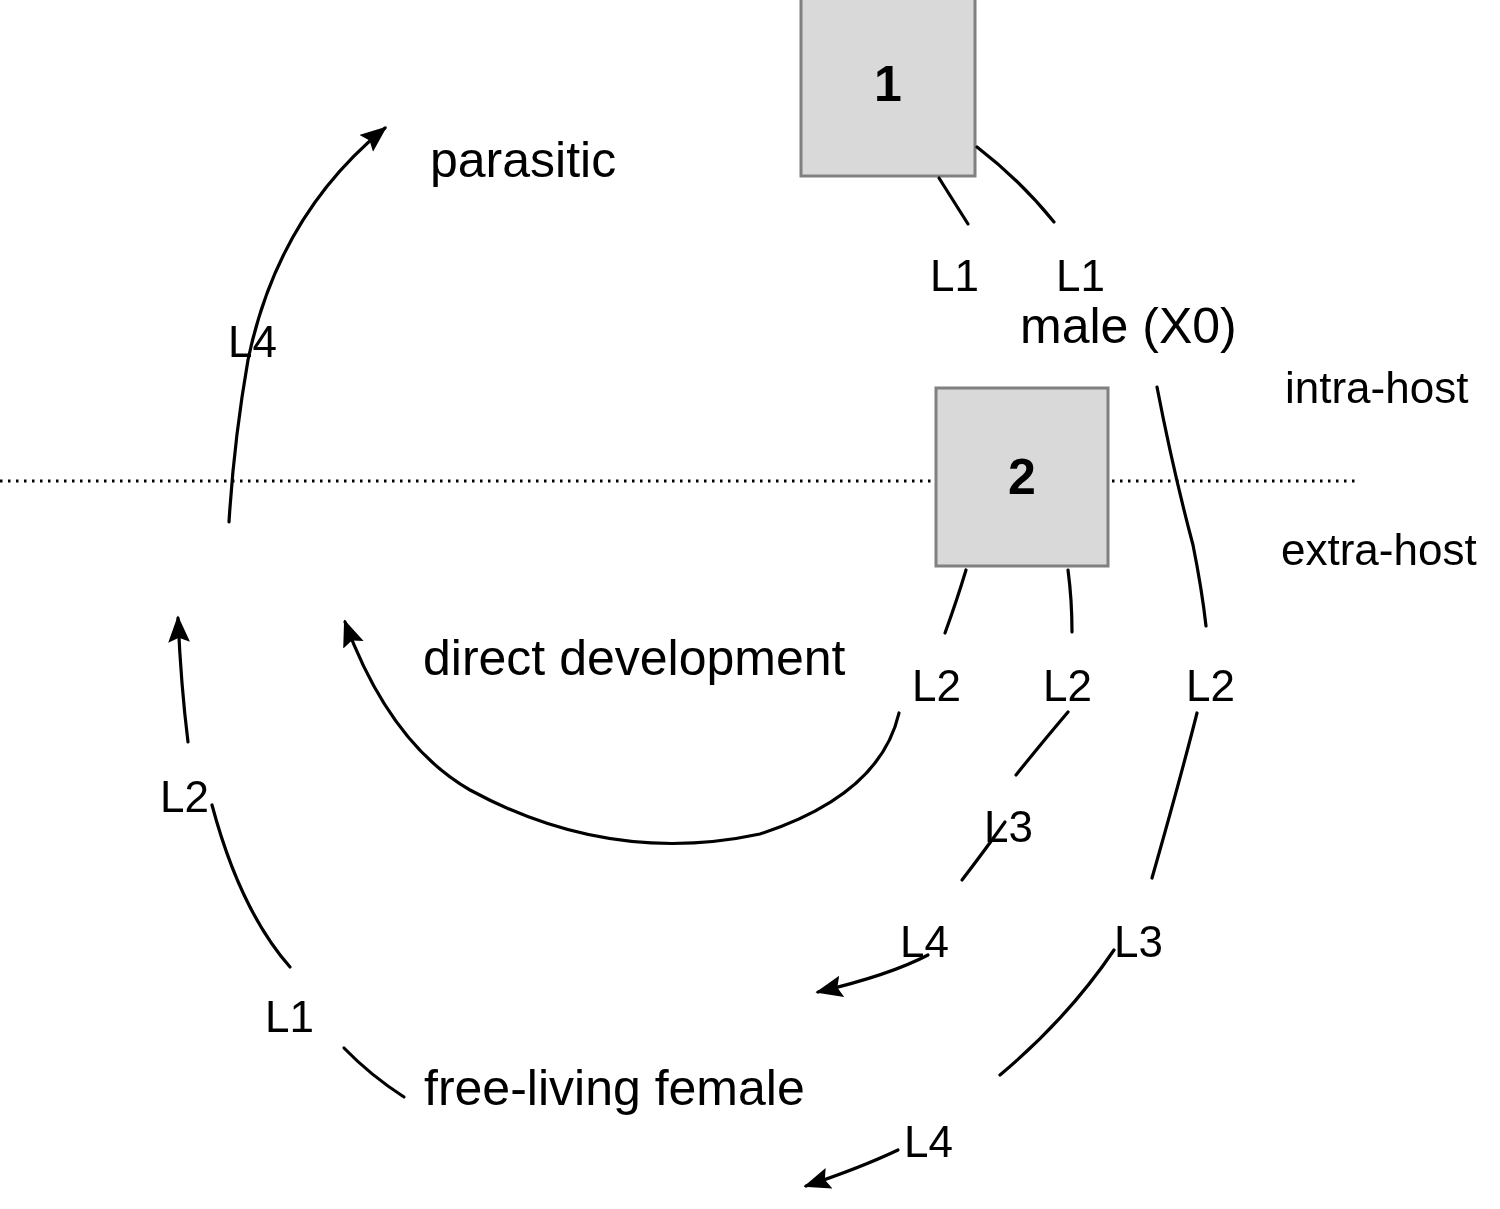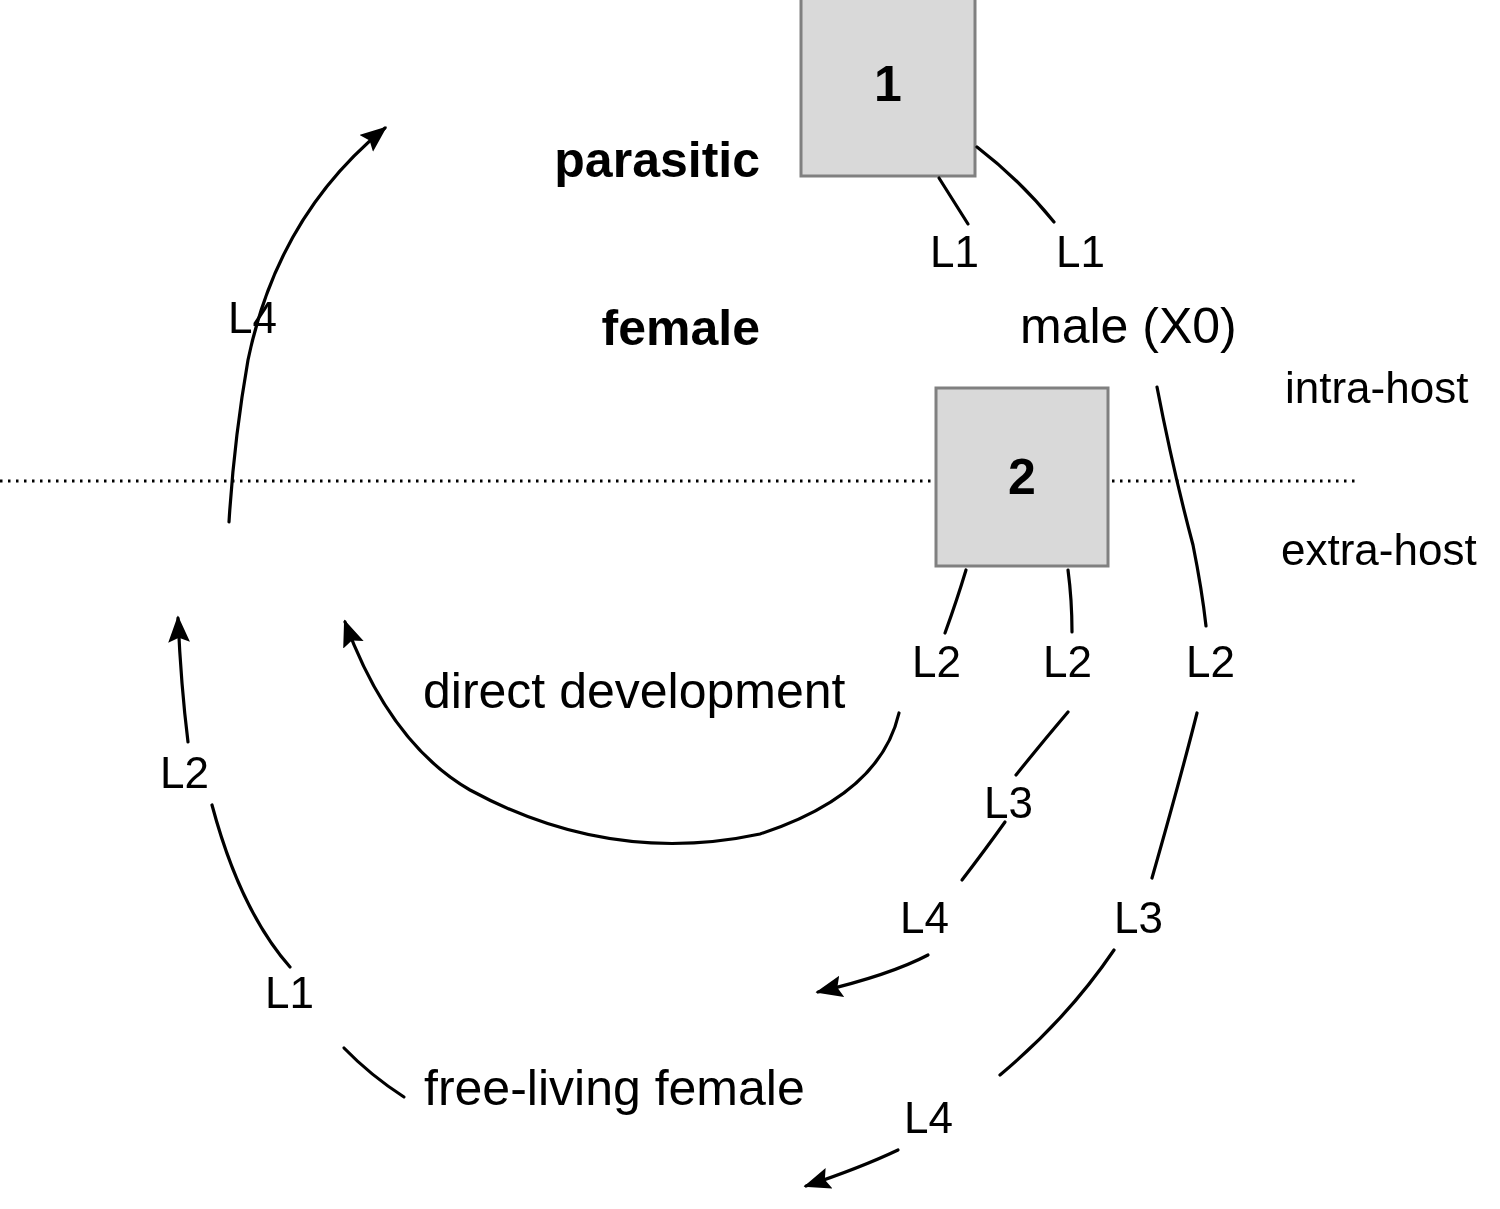--- a/index.html
+++ b/index.html
@@ -25,30 +25,30 @@
   }
   .lbl {
     position: absolute;
     white-space: pre;
     line-height: 1.12;
     color: #000;
     font-family: "Liberation Sans", sans-serif;
   }
   .lbl-stage {
     font-size: 44px;
+    margin-top: 24px;
   }
   .lbl-node {
     font-size: 50px;
   }
   .lbl-region {
     font-size: 44px;
   }
   .lbl-center {
-    text-align: right;
-    font-weight: bold;
+    text-align: left;
   }
   .box-num {
     position: absolute;
     font-size: 50px;
     font-weight: bold;
     color: #000;
     display: flex;
     align-items: center;
     justify-content: center;
     font-family: "Liberation Sans", sans-serif;
@@ -105,28 +105,27 @@
 
     <path d="M229,522 Q234,440 248,360 Q278,215 385,128" fill="none" stroke="#000000" stroke-width="3.2" stroke-linecap="round" marker-end="url(#arrowhead)"></path>
   </svg>
 
   <div class="box-num" style="left:801px; top:-8px; width:174px; height:184px;">1</div>
 
   <div class="box-num" style="left:936px; top:388px; width:172px; height:178px;">2</div>
 
   <div class="lbl lbl-node lbl-center" style="left:430px; top:20px; width:330px;">
     <div>parasitic</div>
-    <div>female</div>
   </div>
 
 
   <div class="lbl lbl-node" style="left:424px; top:1060px;">free-living female</div>
 
 
-  <div class="lbl lbl-node" style="left:423px; top:663px;">direct development</div>
+  <div class="lbl lbl-node" style="left:423px; top:630px;">direct development</div>
 
 
   <div class="lbl lbl-node" style="left:1020px; top:298px;">male (X0)</div>
 
   <div class="lbl lbl-region" style="left:1285px; top:363px;">intra-host</div>
 
   <div class="lbl lbl-region" style="left:1281px; top:525px;">extra-host</div>
 
   <div class="lbl lbl-stage" style="left:228px; top:293px;">L4</div>
 

